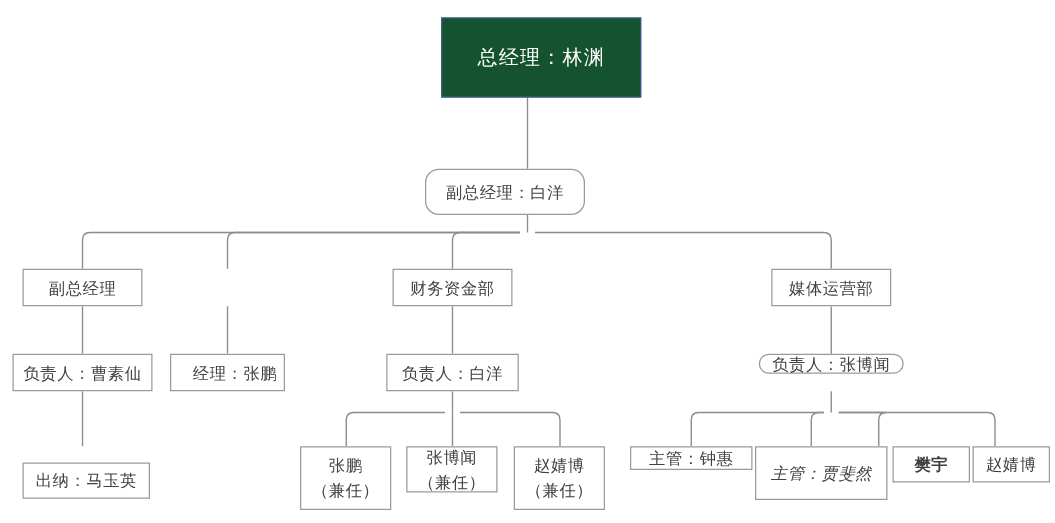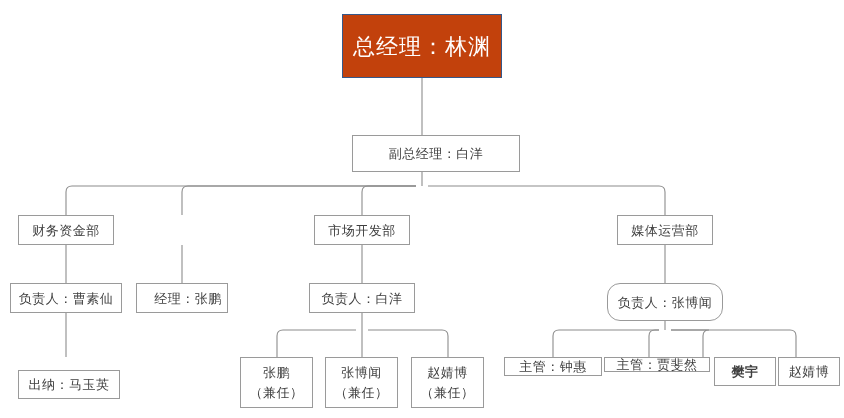--- a/index.html
+++ b/index.html
@@ -22,25 +22,26 @@
     text-align:center;
     background:#ffffff;
     border:1px solid #9a9a9a;
     color:#404040;
     font-size:13px;
     line-height:17px;
     letter-spacing:.5px;
     white-space:pre-line;
   }
   .node.root{
-    background:#c2410c;
+    background:#14532d;
     border:1px solid #35588a;
     color:#ffffff;
-    font-size:22px;
+    font-size:16px;
     letter-spacing:1px;
+    margin-left:11px;
   }
   .node.two-line{line-height:20px;}
 </style>
 </head>
 <body>
 
 <div id="stage">
 
   <svg id="wires" viewBox="0 0 844 418" xmlns="http://www.w3.org/2000/svg">
     <g fill="none" stroke="#8c8c8c" stroke-width="1.1" shape-rendering="geometricPrecision">
@@ -73,77 +74,77 @@
       <path d="M649,357 L649,336 Q649,330 655,330 L659,330"></path>
       <path d="M703,357 L703,336 Q703,330 709,330 L671,330"></path>
       <path d="M796,357 L796,336 Q796,330 790,330 L671,330"></path>
     </g>
   </svg>
 
   <div class="node root" style="left:342px;top:14px;width:160px;height:64px;">
     <span>总经理：林渊</span>
   </div>
 
-  <div class="node" style="left:352px;top:135px;width:168px;height:37px;">
+  <div class="node" style="left:340px;top:135px;width:128px;height:37px;border-radius:11px;">
     <span>副总经理：白洋</span>
   </div>
 
   <div class="node" style="left:18px;top:215px;width:96px;height:30px;">
-    <span>财务资金部</span>
+    <span>副总经理</span>
   </div>
 
 
   <div class="node" style="left:314px;top:215px;width:96px;height:30px;">
-    <span>市场开发部</span>
+    <span>财务资金部</span>
   </div>
 
   <div class="node" style="left:10px;top:283px;width:112px;height:30px;">
     <span>负责人：曹素仙</span>
   </div>
 
   <div class="node" style="left:617px;top:215px;width:96px;height:30px;">
     <span>媒体运营部</span>
   </div>
 
   <div class="node" style="left:136px;top:283px;width:92px;height:30px;padding-left:12px;">
     <span>经理：张鹏</span>
   </div>
 
   <div class="node" style="left:309px;top:283px;width:106px;height:30px;">
     <span>负责人：白洋</span>
   </div>
 
-  <div class="node" style="left:607px;top:283px;width:116px;height:38px;border-radius:13px;">
+  <div class="node" style="left:607px;top:283px;width:116px;height:16px;border-radius:13px;">
     <span>负责人：张博闻</span>
   </div>
 
   <div class="node" style="left:18px;top:357px;width:102px;height:29px;margin-top:13px;">
     <span>出纳：马玉英</span>
   </div>
 
   <div class="node two-line" style="left:240px;top:357px;width:73px;height:51px;">
     <span>张鹏
 （兼任）</span>
   </div>
 
-  <div class="node two-line" style="left:325px;top:357px;width:73px;height:51px;">
+  <div class="node two-line" style="left:325px;top:357px;width:73px;height:37px;">
     <span>张博闻
 （兼任）</span>
   </div>
 
   <div class="node two-line" style="left:411px;top:357px;width:73px;height:51px;">
     <span>赵婧博
 （兼任）</span>
   </div>
 
   <div class="node" style="left:504px;top:357px;width:98px;height:19px;">
     <span>主管：钟惠</span>
   </div>
 
-  <div class="node" style="left:604px;top:357px;width:106px;height:15px;">
+  <div class="node" style="left:604px;top:357px;width:106px;height:43px;font-style:italic;">
     <span>主管：贾斐然</span>
   </div>
 
   <div class="node" style="left:714px;top:357px;width:62px;height:29px;font-weight:bold;">
     <span>樊宇</span>
   </div>
 
   <div class="node" style="left:778px;top:357px;width:62px;height:29px;">
     <span>赵婧博</span>
   </div>

